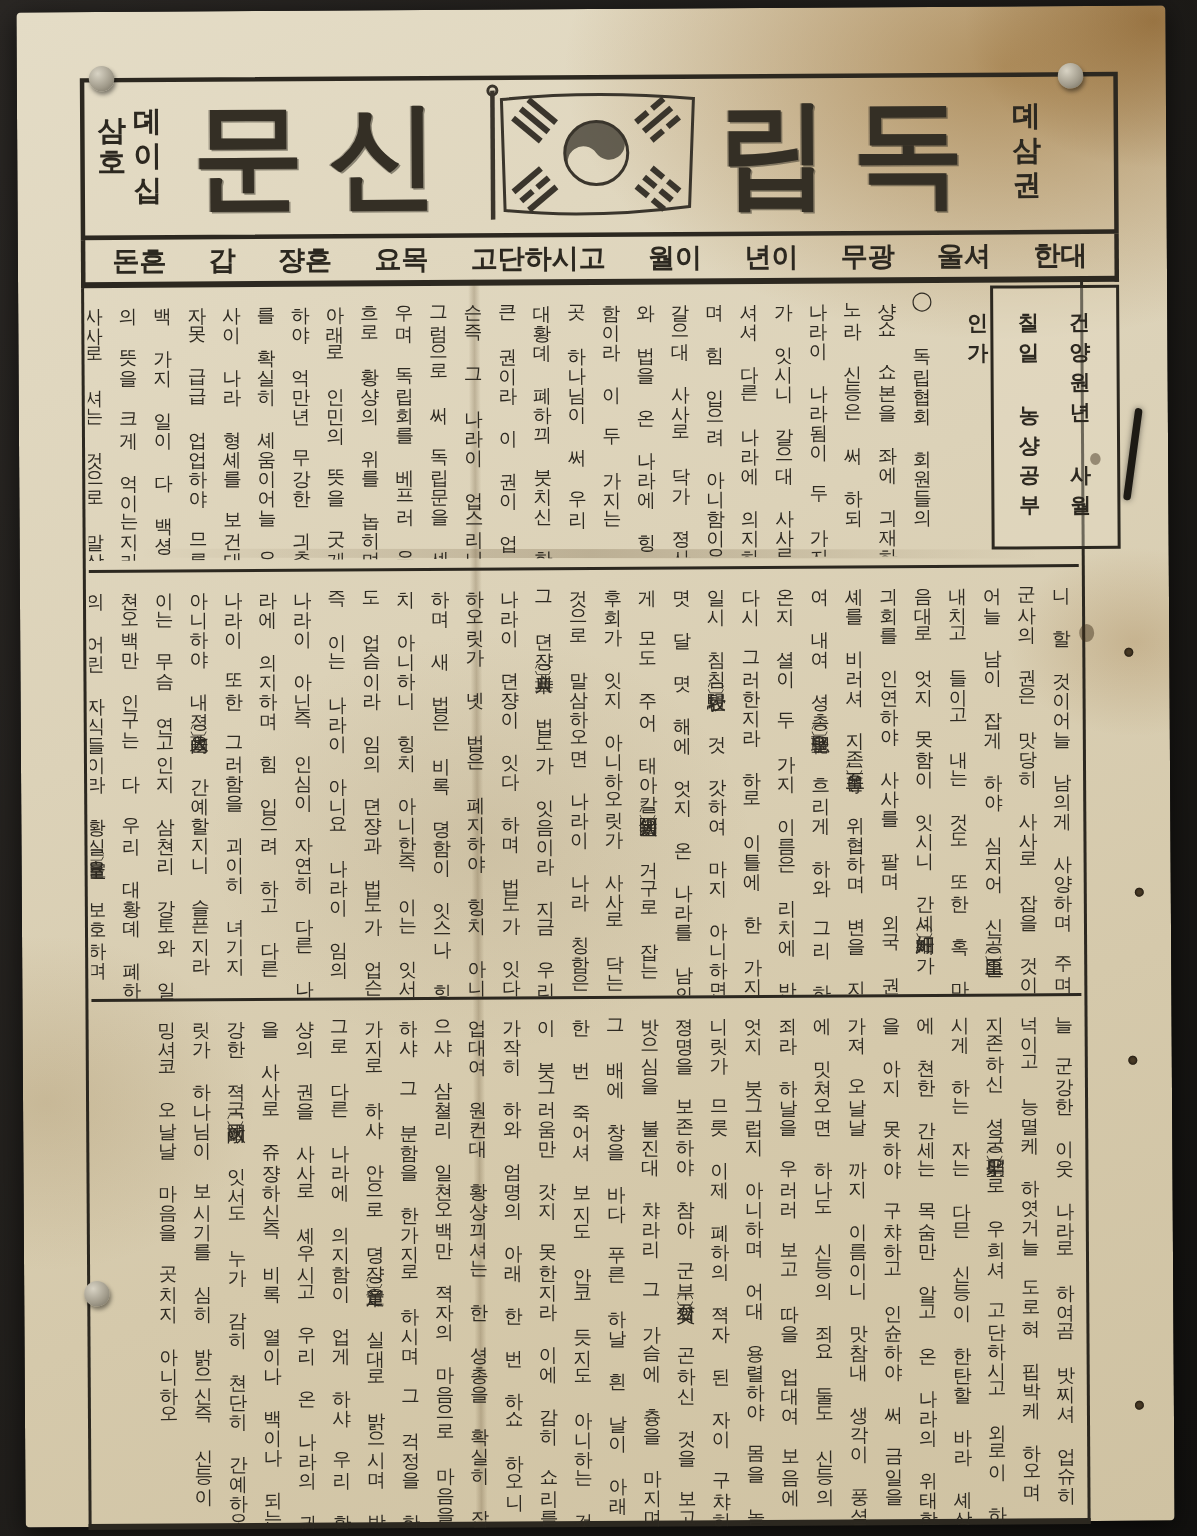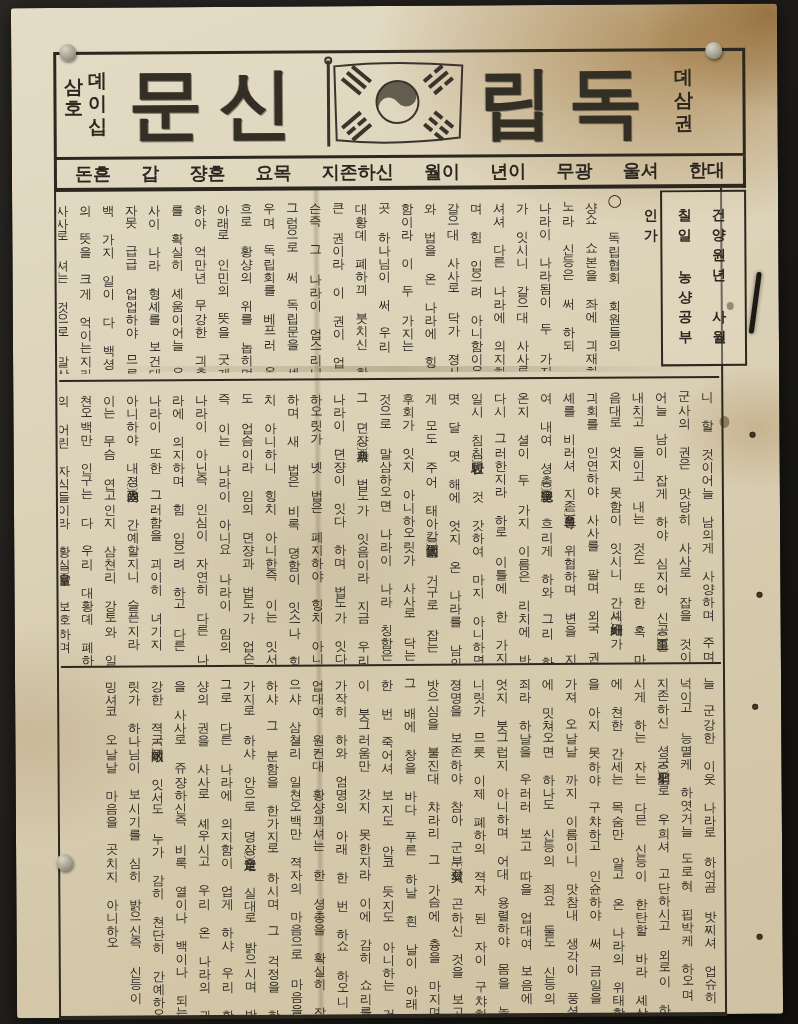--- a/index.html
+++ b/index.html
@@ -114,21 +114,21 @@
       </div>
       <div class="big-title ink">립독</div>
       <div class="issue-col" style="margin-left:14px;">뎨삼권</div>
     </div>
 
     <div class="dateline">
       <span>돈흔</span>
       <span>갑</span>
       <span>쟝흔</span>
       <span>요목</span>
-      <span>지존하신</span>
+      <span>고단하시고</span>
       <span>월이</span>
       <span>년이</span>
       <span>무광</span>
       <span>울셔</span>
       <span>한대</span>
     </div>
 
     <div class="bodyframe">
 
       <div class="band band1">

